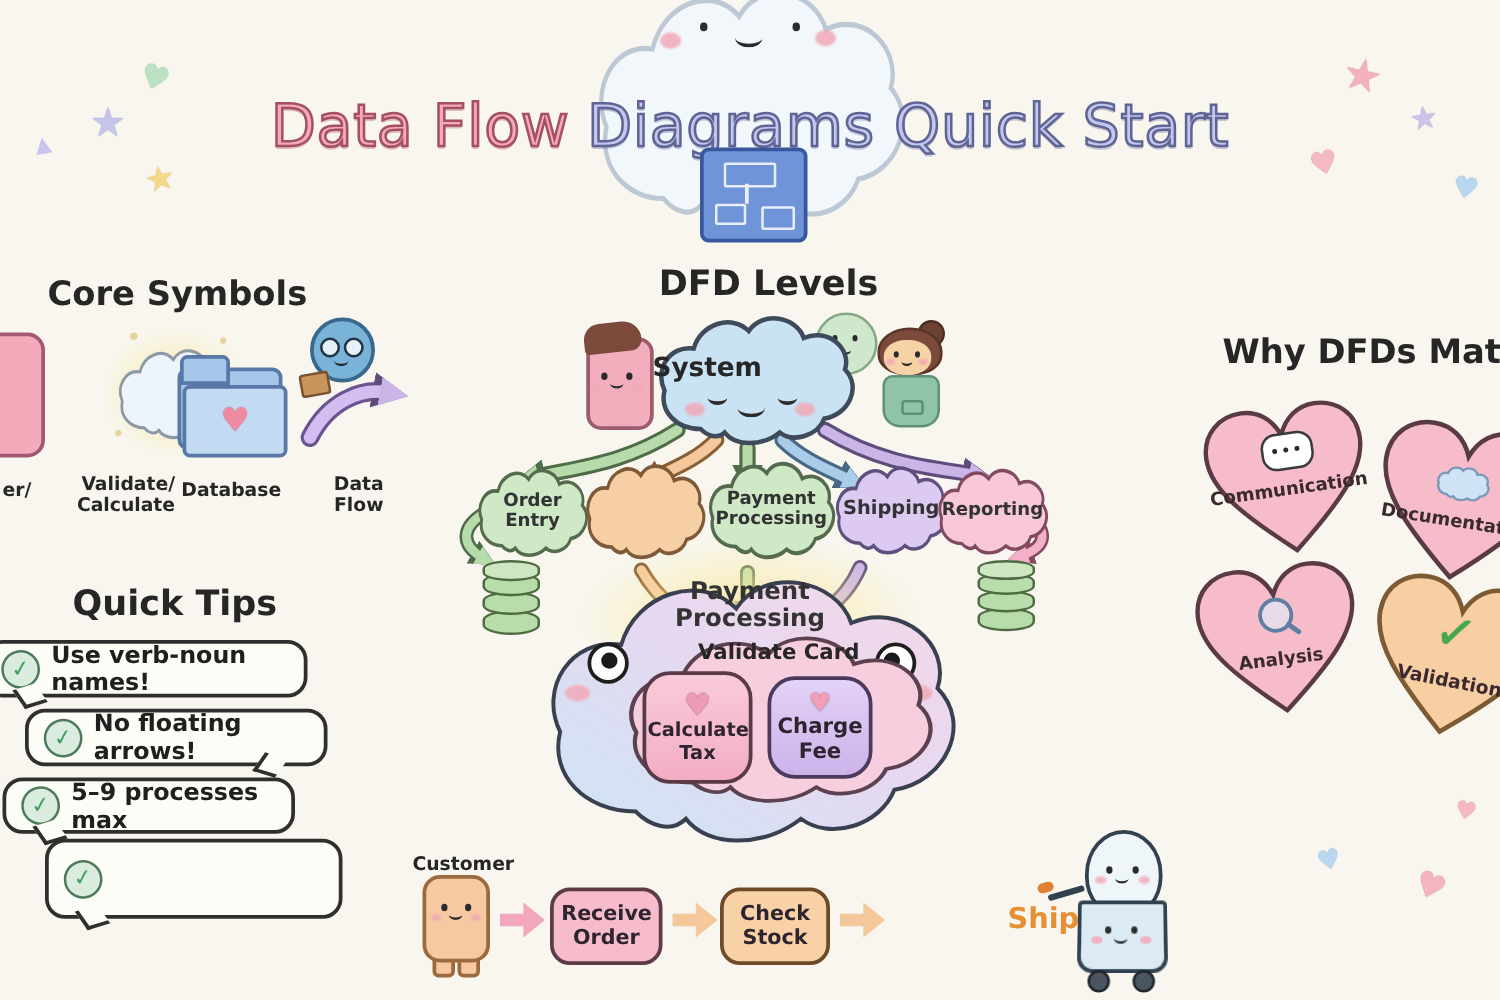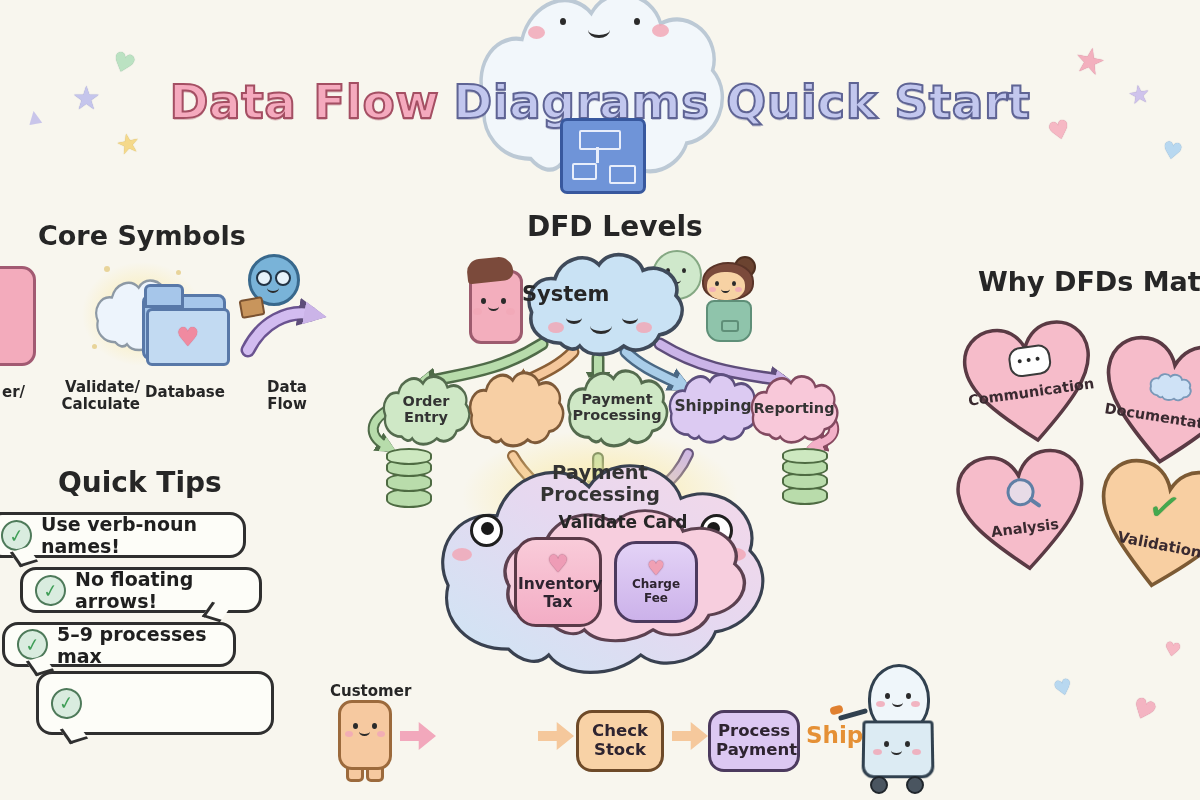--- a/index.html
+++ b/index.html
@@ -2,21 +2,21 @@
 <html><head>
 <meta charset="utf-8">
 <style>
   html,body{margin:0;padding:0;}
   .stage{position:relative;width:1200px;height:800px;background:#f8f6ee;overflow:hidden;
          font-family:"DejaVu Sans","Liberation Sans",sans-serif;color:#262626;}
   .abs{position:absolute;}
   .hd{position:absolute;font-weight:bold;color:#262626;white-space:nowrap;}
   
   .title-row{position:absolute;top:74px;left:0;width:1200px;text-align:center;
-             font-size:47px;font-weight:700;letter-spacing:.5px;white-space:nowrap;z-index:4;}
+             font-size:47px;font-weight:400;letter-spacing:.5px;white-space:nowrap;z-index:4;}
   .t-pink{color:#f5aabe;-webkit-text-stroke:2px #a44f63;text-shadow:0 2px 0 #a44f6355;}
   .t-lav{color:#c2c7ee;-webkit-text-stroke:2px #5f6494;text-shadow:0 2px 0 #5f649455;margin-left:14px;}
   
   .csvg{position:absolute;overflow:visible;}
   .clabel{position:absolute;inset:0;display:flex;align-items:center;justify-content:center;
           text-align:center;font-weight:bold;color:#333;line-height:1.12;}
   
   .eye{position:absolute;width:6px;height:7px;background:#2b2b2b;border-radius:50%;}
   .ceye{position:absolute;width:16px;height:9px;border-bottom:3px solid #2b2b2b;border-radius:50%;}
   .smile{position:absolute;border-bottom:3px solid #2b2b2b;border-radius:50%;}
@@ -292,25 +292,25 @@
   <span class="blush" style="left:452px;top:548px;width:20px;height:13px;z-index:3"></span>
   <span class="blush" style="left:726px;top:548px;width:20px;height:13px;z-index:3"></span>
 
   <svg class="csvg" style="left:494px;top:502px;z-index:3" width="258" height="146" viewBox="0 0 120 80" preserveAspectRatio="none">
     <use href="#cl" fill="#f7cede" stroke="#5c4150" stroke-width="1.6"></use>
   </svg>
   <div class="hd" style="left:540px;top:512px;width:166px;font-size:17px;text-align:center;z-index:4">Validate Card</div>
 
   <div class="pbox" style="left:514px;top:537px;width:88px;height:90px;border-radius:22px;background:linear-gradient(#f9cbd9,#f3adc5);border:3px solid #5a3a48;flex-direction:column;z-index:4">
     <span style="font-size:24px;color:#ee9cb6;text-shadow:0 0 1.5px #8c4560;line-height:1">♥</span>
-    <div style="font-size:15.5px;width:80px;text-align:center">Inventory Tax</div>
+    <div style="font-size:15.5px;width:80px;text-align:center">Calculate Tax</div>
   </div>
   <div class="pbox" style="left:614px;top:541px;width:84px;height:82px;border-radius:22px;background:linear-gradient(#e3d2f6,#ccb2ea);border:3px solid #4c3a5e;flex-direction:column;z-index:4">
     <span style="font-size:20px;color:#f0a0b4;text-shadow:0 0 1.5px #8c4560;line-height:1">♥</span>
-    <div style="font-size:12px;width:76px;text-align:center">Charge Fee</div>
+    <div style="font-size:17px;width:76px;text-align:center">Charge Fee</div>
   </div>
 
   <div class="hd" style="left:978px;top:266px;font-size:27px">Why DFDs Matter</div>
 
   <div class="abs" style="left:962px;top:322px;width:136px;height:124px;transform:rotate(-8deg)">
     <svg width="136" height="124" viewBox="0 0 100 92">
         <use href="#ht" fill="#f6bcca" stroke="#5a3a44" stroke-width="2.6"></use>
       </svg>
     <div class="mini-icon" style="left:50px;top:24px;width:38px;height:26px;background:#fff;border:2.5px solid #3a3a3a;border-radius:12px">
       <span class="eye" style="left:7px;top:10px;width:4px;height:4px"></span>
@@ -372,28 +372,28 @@
     <div class="abs" style="left:2px;top:0;width:48px;height:64px;background:#f6c9a0;border:3px solid #9c6a3c;border-radius:14px">
       <span class="eye" style="left:12px;top:20px;width:5px;height:6px"></span>
       <span class="eye" style="left:31px;top:20px;width:5px;height:6px"></span>
       <span class="smile" style="left:18px;top:24px;width:11px;height:7px;border-bottom-width:2.5px"></span>
       <span class="blush" style="left:4px;top:28px;width:8px;height:6px"></span>
       <span class="blush" style="left:36px;top:28px;width:8px;height:6px"></span>
     </div>
   </div>
 
   <div class="barrow" style="left:400px;top:722px;width:36px;height:28px;background:#f2a8bc;filter:drop-shadow(0 0 1px #8a4f66) drop-shadow(0 0 1px #8a4f66)"></div>
+  <div class="pbox" style="left:440px;top:710px;width:90px;height:62px;background:#f6bccb;border:3px solid #5c3a46;font-size:16.5px">
+    <span style="width:72px">Receive Order</span>
+  </div>
   <div class="barrow" style="left:538px;top:722px;width:36px;height:28px;background:#f5c89c;filter:drop-shadow(0 0 1px #8a5f36) drop-shadow(0 0 1px #8a5f36)"></div>
   <div class="pbox" style="left:576px;top:710px;width:88px;height:62px;background:#f8d2a6;border:3px solid #6e4a28;font-size:16.5px">
     <span style="width:60px">Check Stock</span>
   </div>
   <div class="barrow" style="left:672px;top:722px;width:36px;height:28px;background:#f5c89c;filter:drop-shadow(0 0 1px #8a5f36) drop-shadow(0 0 1px #8a5f36)"></div>
-  <div class="pbox" style="left:708px;top:710px;width:92px;height:62px;background:#dcc8f2;border:3px solid #4c3a5e;font-size:16.5px">
-    <span style="width:76px">Process Payment</span>
-  </div>
   <div class="hd" style="left:806px;top:722px;font-size:23px;color:#e59035">Ship!</div>
 
   <div class="abs" style="left:850px;top:658px;width:92px;height:136px">
     <div class="abs" style="left:18px;top:6px;width:56px;height:64px;background:#eff6fa;border:3px solid #31414f;border-radius:50% 50% 46% 46%">
       <span class="eye" style="left:14px;top:26px;width:5px;height:6px"></span>
       <span class="eye" style="left:35px;top:26px;width:5px;height:6px"></span>
       <span class="smile" style="left:21px;top:31px;width:11px;height:7px;border-bottom-width:2.5px"></span>
       <span class="blush" style="left:5px;top:34px;width:9px;height:6px"></span>
       <span class="blush" style="left:40px;top:34px;width:9px;height:6px"></span>
     </div>

